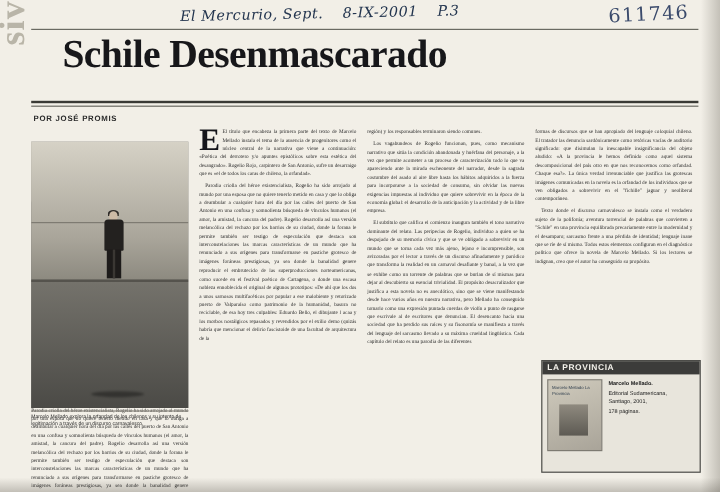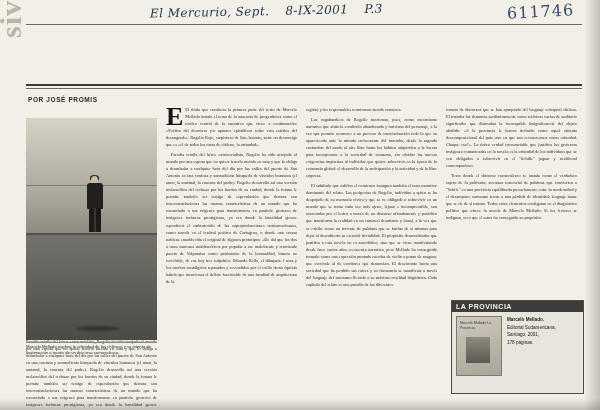--- a/index.html
+++ b/index.html
@@ -228,20 +228,21 @@
     <span>8-IX-2001</span>
     <span>P.3</span>
   </div>
 
   <div class="archcode">611746</div>
 
   <div class="rule-top"></div>
 
   <div class="ghost-vert">sivul.1</div>
 
+  <div class="headline">Schile Desenmascarado</div>
 
   <div class="rule-under-title"></div>
   <div class="rule-thin"></div>
 
   <div class="byline">POR JOSÉ PROMIS</div>
 
   <div class="cols">
 
     <div class="col">
       <div style="height:232px;"></div>

